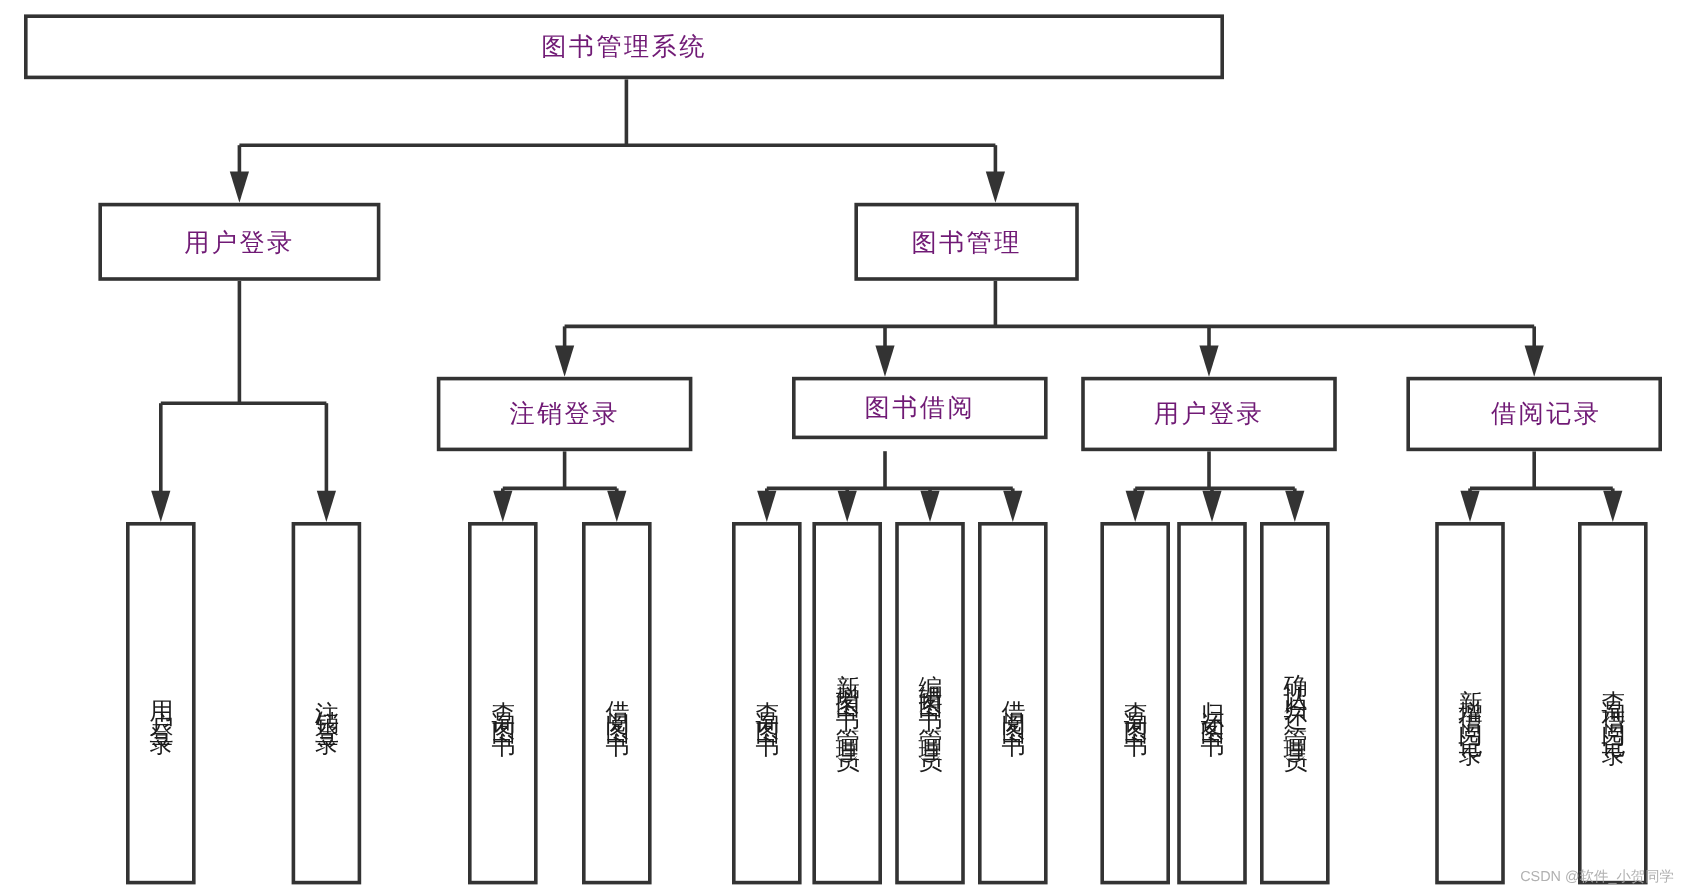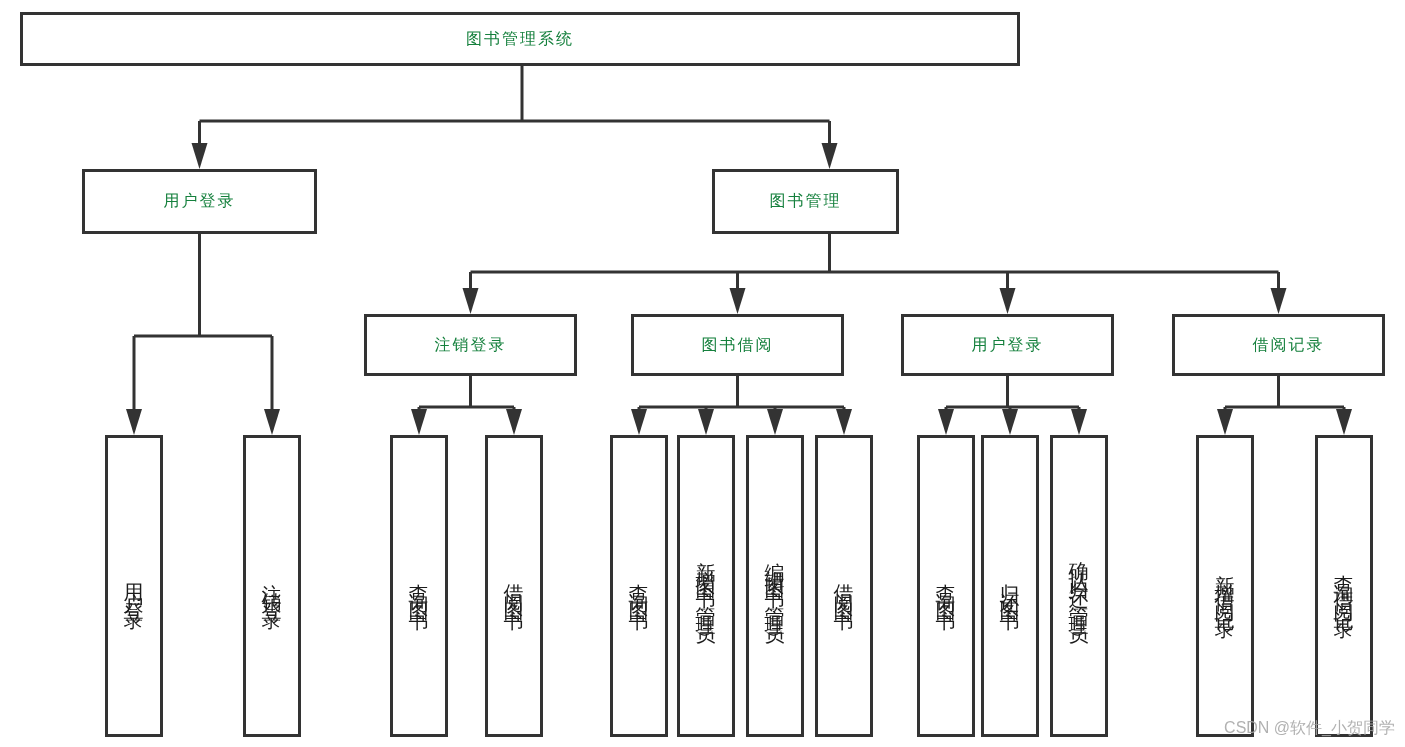--- a/index.html
+++ b/index.html
@@ -24,44 +24,44 @@
     position: absolute;
     box-sizing: border-box;
     border: 3px solid #333333;
     background: #ffffff;
     display: flex;
     align-items: center;
     justify-content: center;
     z-index: 1;
   }
   .hbox .label {
-    font-size: 16px;
+    font-size: 21px;
     letter-spacing: 2px;
-    color: #15803d;
+    color: #701a75;
     white-space: nowrap;
   }
   .vbox {
     top: 435px;
     width: 58px;
     height: 302px;
   }
   .vbox .label {
     writing-mode: vertical-rl;
     text-orientation: mixed;
     font-size: 20px;
     line-height: 1;
     letter-spacing: 9px;
     color: #1c1c1c;
     white-space: nowrap;
   }
   .watermark {
     position: absolute;
     right: 10px;
     bottom: 8px;
-    font-size: 16px;
+    font-size: 12px;
     color: #a9a9a9;
     opacity: 0.9;
     z-index: 2;
     white-space: nowrap;
   }
 </style>
 </head>
 <body>
 
 <div id="canvas">
@@ -132,21 +132,21 @@
   <div class="node hbox" style="left:82px; top:169px; width:235px; height:65px;">
     <span class="label">用户登录</span>
   </div>
   <div class="node hbox" style="left:712px; top:169px; width:187px; height:65px;">
     <span class="label">图书管理</span>
   </div>
 
   <div class="node hbox" style="left:364px; top:314px; width:213px; height:62px;">
     <span class="label">注销登录</span>
   </div>
-  <div class="node hbox" style="left:631px; top:314px; width:213px; height:62px;">
+  <div class="node hbox" style="left:660px; top:314px; width:213px; height:52px;">
     <span class="label">图书借阅</span>
   </div>
   <div class="node hbox" style="left:901px; top:314px; width:213px; height:62px;">
     <span class="label">用户登录</span>
   </div>
   <div class="node hbox" style="left:1172px; top:314px; width:213px; height:62px;padding-left:20px;">
     <span class="label">借阅记录</span>
   </div>
 
   <div class="node vbox" style="left:105px;">

